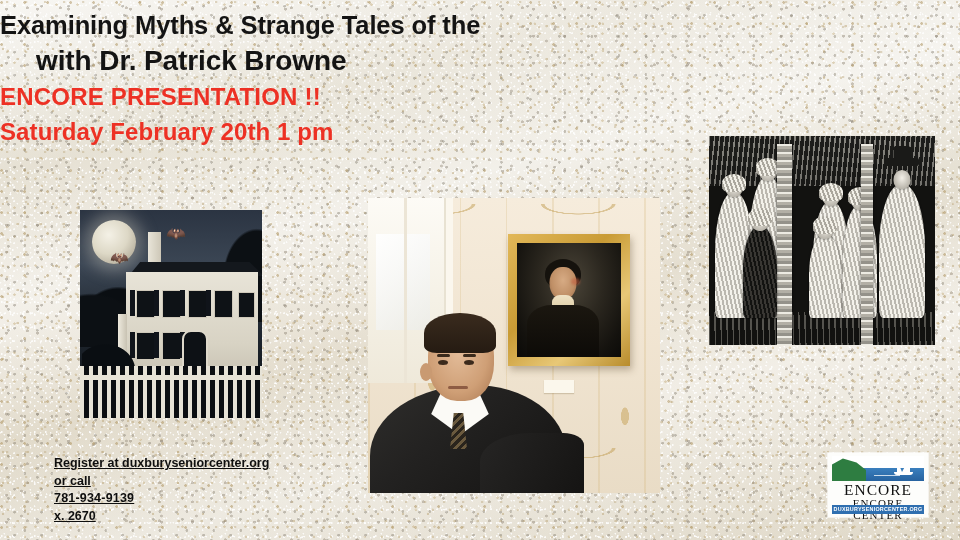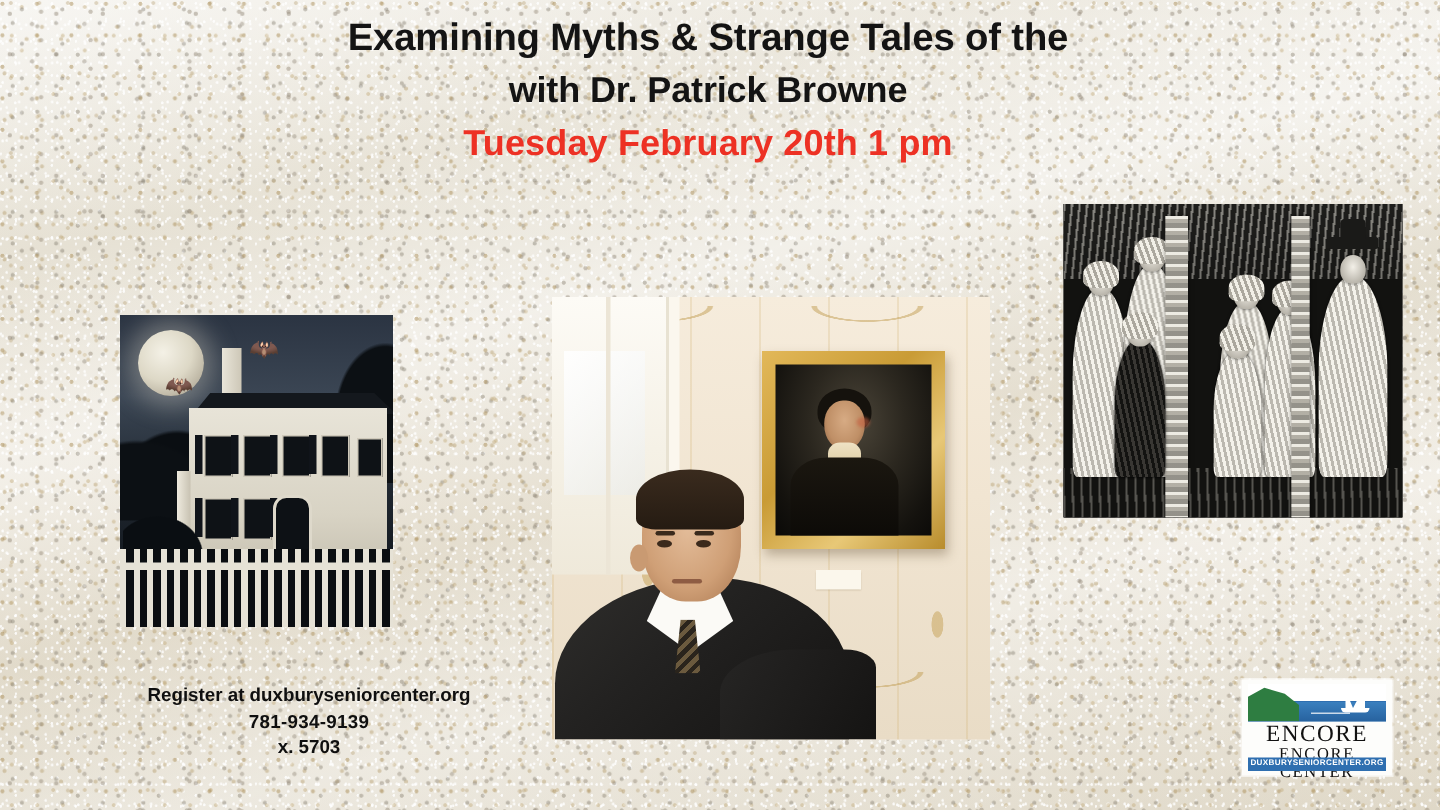--- a/index.html
+++ b/index.html
@@ -45,33 +45,32 @@
       11px 13px, 13px 11px, 9px 14px, 14px 9px, 12px 12px, 10px 15px,
       100% 100%, 100% 100%;
   }
 
   
   .headline {
     position: absolute;
     left: 0;
     right: 16px;
     top: 8px;
-    text-align: center;
   }
   .title-line {
     color: #141414;
     font-weight: bold;
     font-size: 25.5px;
     line-height: 35px;
     letter-spacing: -0.1px;
     white-space: nowrap;
   }
   .title-line.l1 { font-size: 25.5px; }
   .title-line.l2 { font-size: 25.5px; }
-  .title-line.l3 { font-size: 24px; line-height: 36px; }
+  .title-line.l3 { font-size: 28px; line-height: 36px; margin-left: 36px; }
 
   .red-line {
     color: #ED3124;
     font-weight: bold;
     white-space: nowrap;
   }
   .red-line.r1 {
     font-size: 24px;
     line-height: 36px;
     letter-spacing: 0.2px;
@@ -353,28 +352,29 @@
   .f2 { left: 40px;  width: 38px; height: 68%; }
   .f3 { left: 34px;  width: 34px; height: 44%; z-index: 3; }
   .f4 { left: 104px; width: 36px; height: 56%; }
   .f5 { left: 100px; width: 32px; height: 40%; z-index: 3; }
   .f6 { left: 134px; width: 34px; height: 54%; }
   .f7 { left: 170px; width: 46px; height: 64%; }
 
   
   .register {
     position: absolute;
-    left: 76px;
+    left: 54px;
     top: 455px;
     width: 260px;
-    text-align: center;
+    text-align: left;
     color: #0f0f0f;
     font-weight: bold;
     font-size: 12.5px;
     line-height: 17.5px;
+    text-decoration: underline;
   }
   .register .ln-phone { font-size: 12.5px; letter-spacing: 0.2px; }
 
   
   .logo {
     position: absolute;
     left: 828px;
     top: 453px;
     width: 100px;
     height: 64px;
@@ -444,21 +444,22 @@
   }
 </style>
 </head>
 <body>
 
 <div class="poster">
 
   <div class="headline">
     <div class="title-line l1">Examining Myths &amp; Strange Tales of the</div>
     <div class="title-line l3">with Dr. Patrick Browne</div>
-    <div class="red-line r2">Tuesday February 20th  1 pm</div>
+    <div class="red-line r1">ENCORE PRESENTATION  !!</div>
+    <div class="red-line r2">Saturday February 20th  1 pm</div>
   </div>
 
   <div class="photo" id="photo-house">
     <div class="house-scene">
       <div class="moon"></div>
       <div class="bat b1">🦇</div>
       <div class="bat b2">🦇</div>
       <div class="treeline"></div>
       <div class="treeline-r"></div>
       <div class="chimney"></div>
@@ -556,22 +557,23 @@
         <div class="fig-hat"></div>
       </div>
 
       <div class="trunk t1"></div>
       <div class="trunk t2"></div>
     </div>
   </div>
 
   <div class="register">
     <div>Register at duxburyseniorcenter.org</div>
+    <div>or call</div>
     <div class="ln-phone">781-934-9139</div>
-    <div>x. 5703</div>
+    <div>x. 2670</div>
   </div>
 
   <div class="logo">
     <div class="logo-art">
       <div class="logo-water"></div>
       <div class="logo-hill"></div>
       <div class="logo-wave"></div>
       <div class="logo-sail2"></div>
       <div class="logo-sail"></div>
       <div class="logo-hull"></div>

